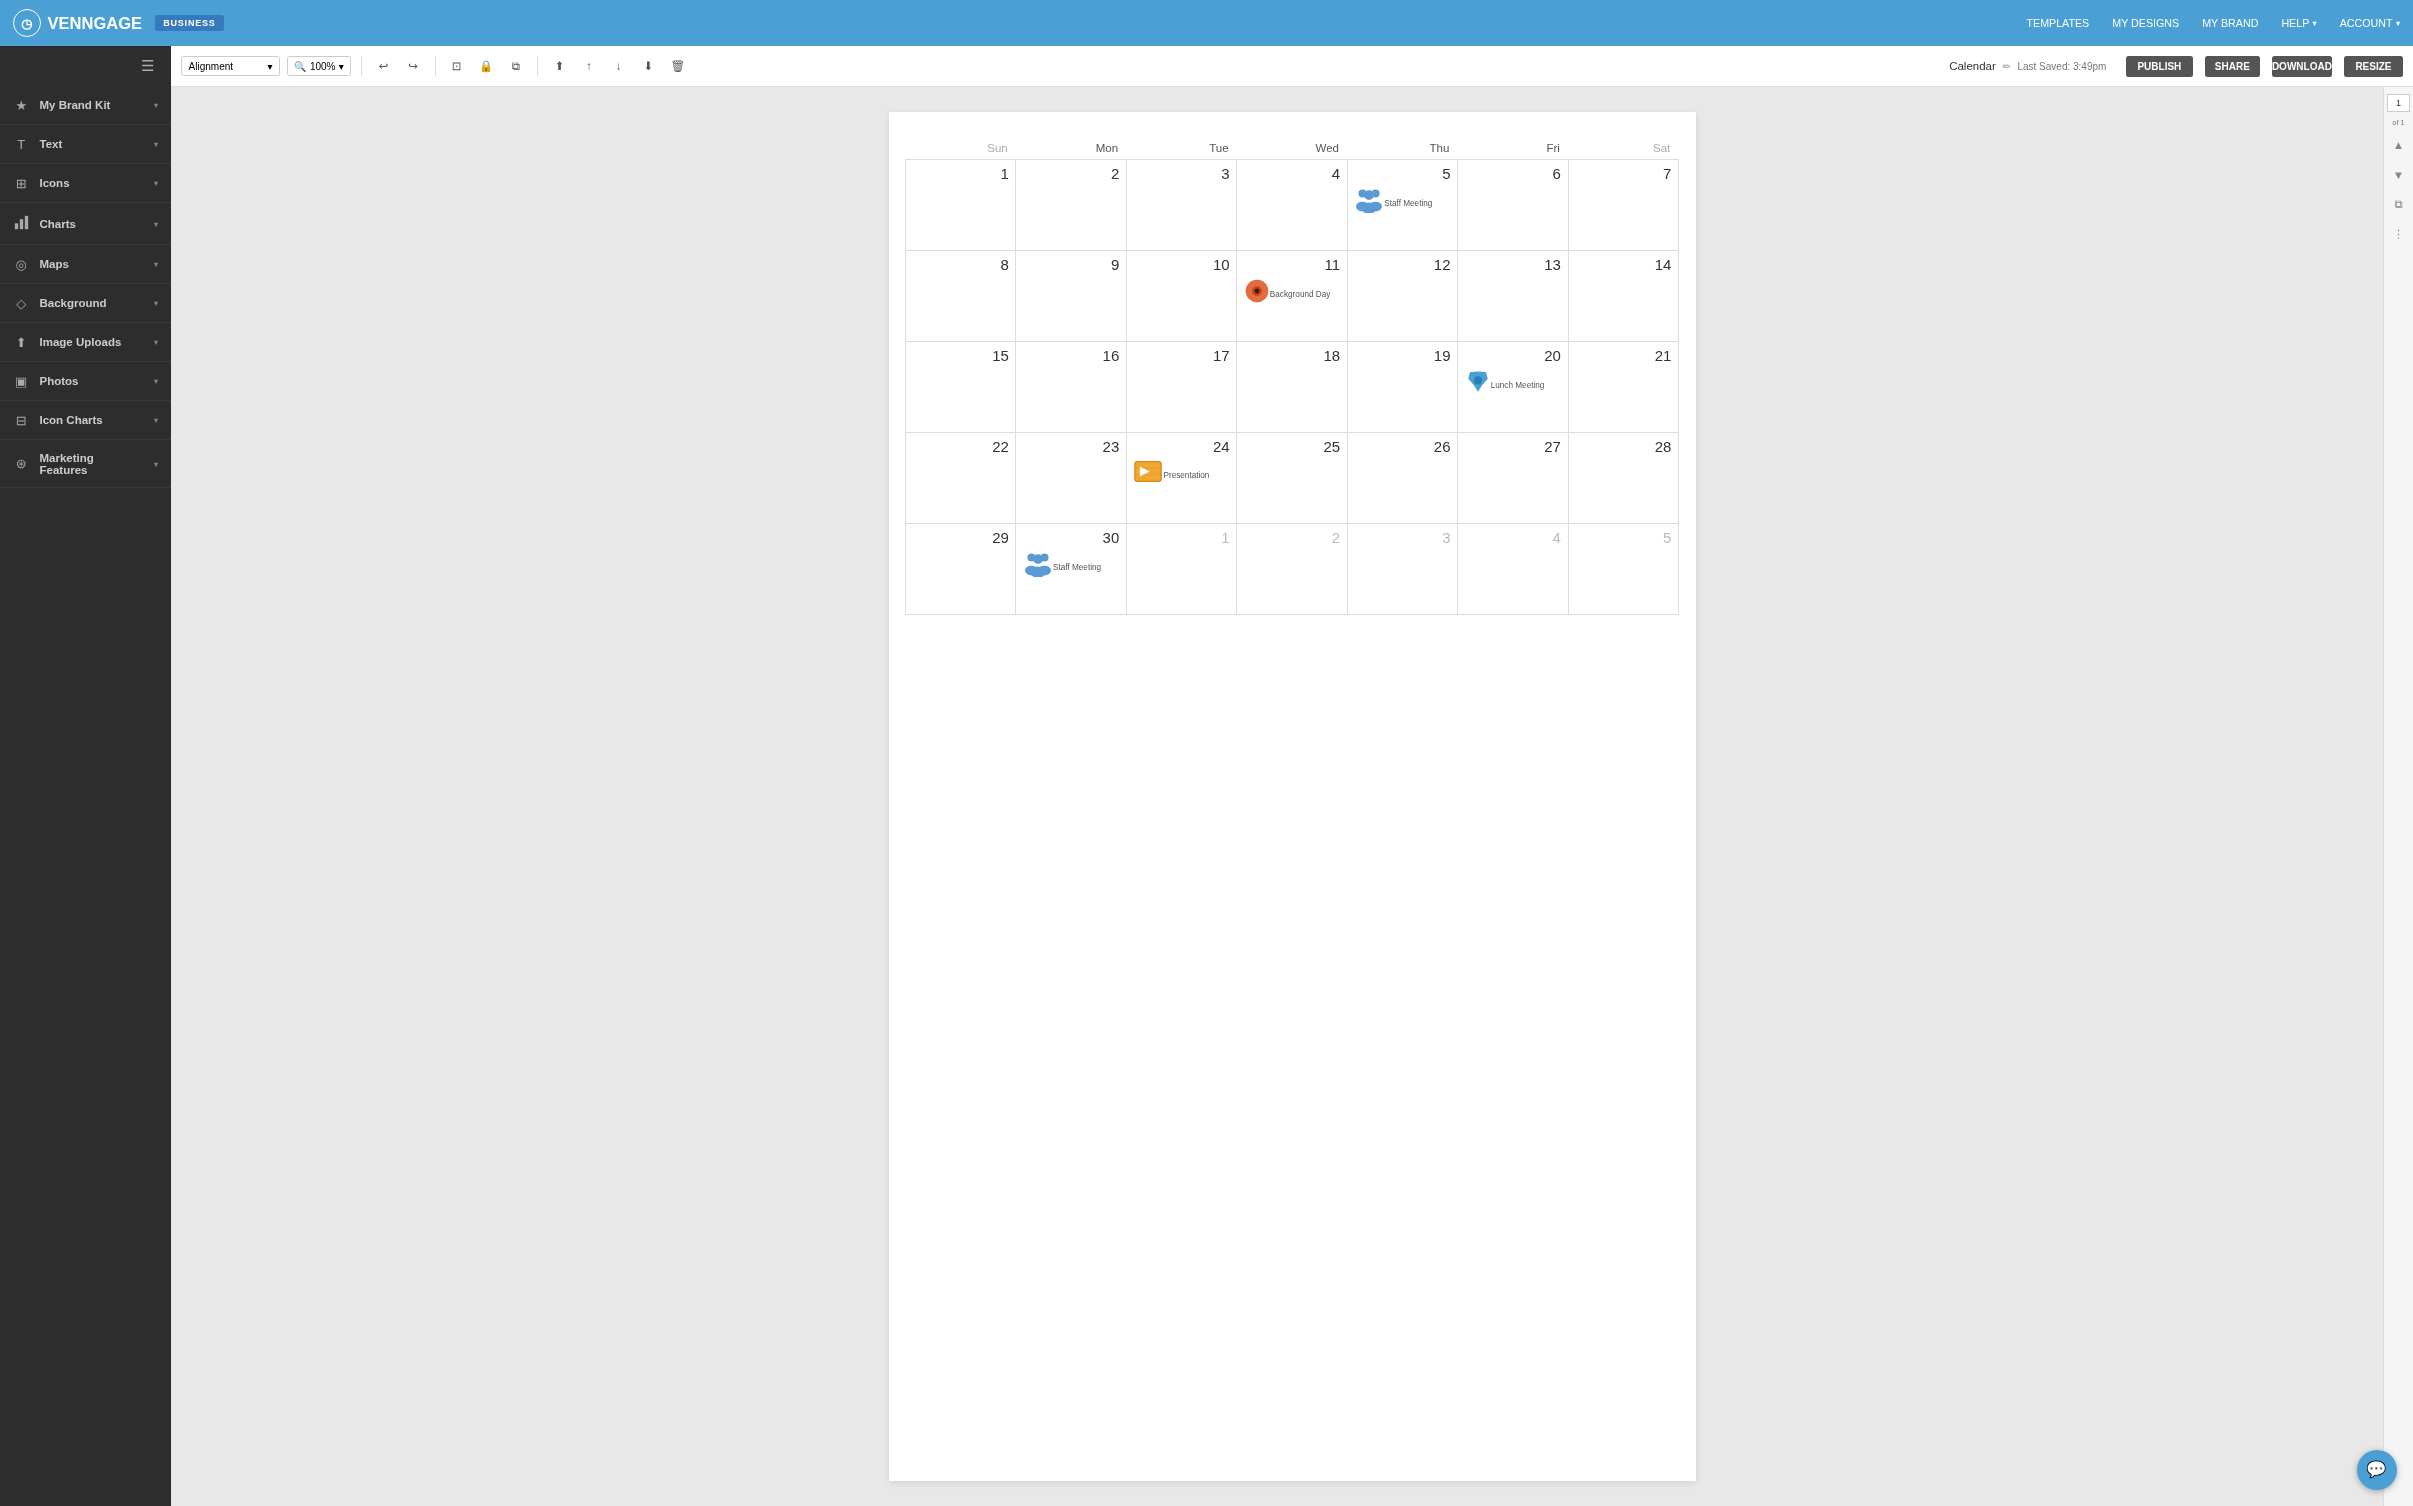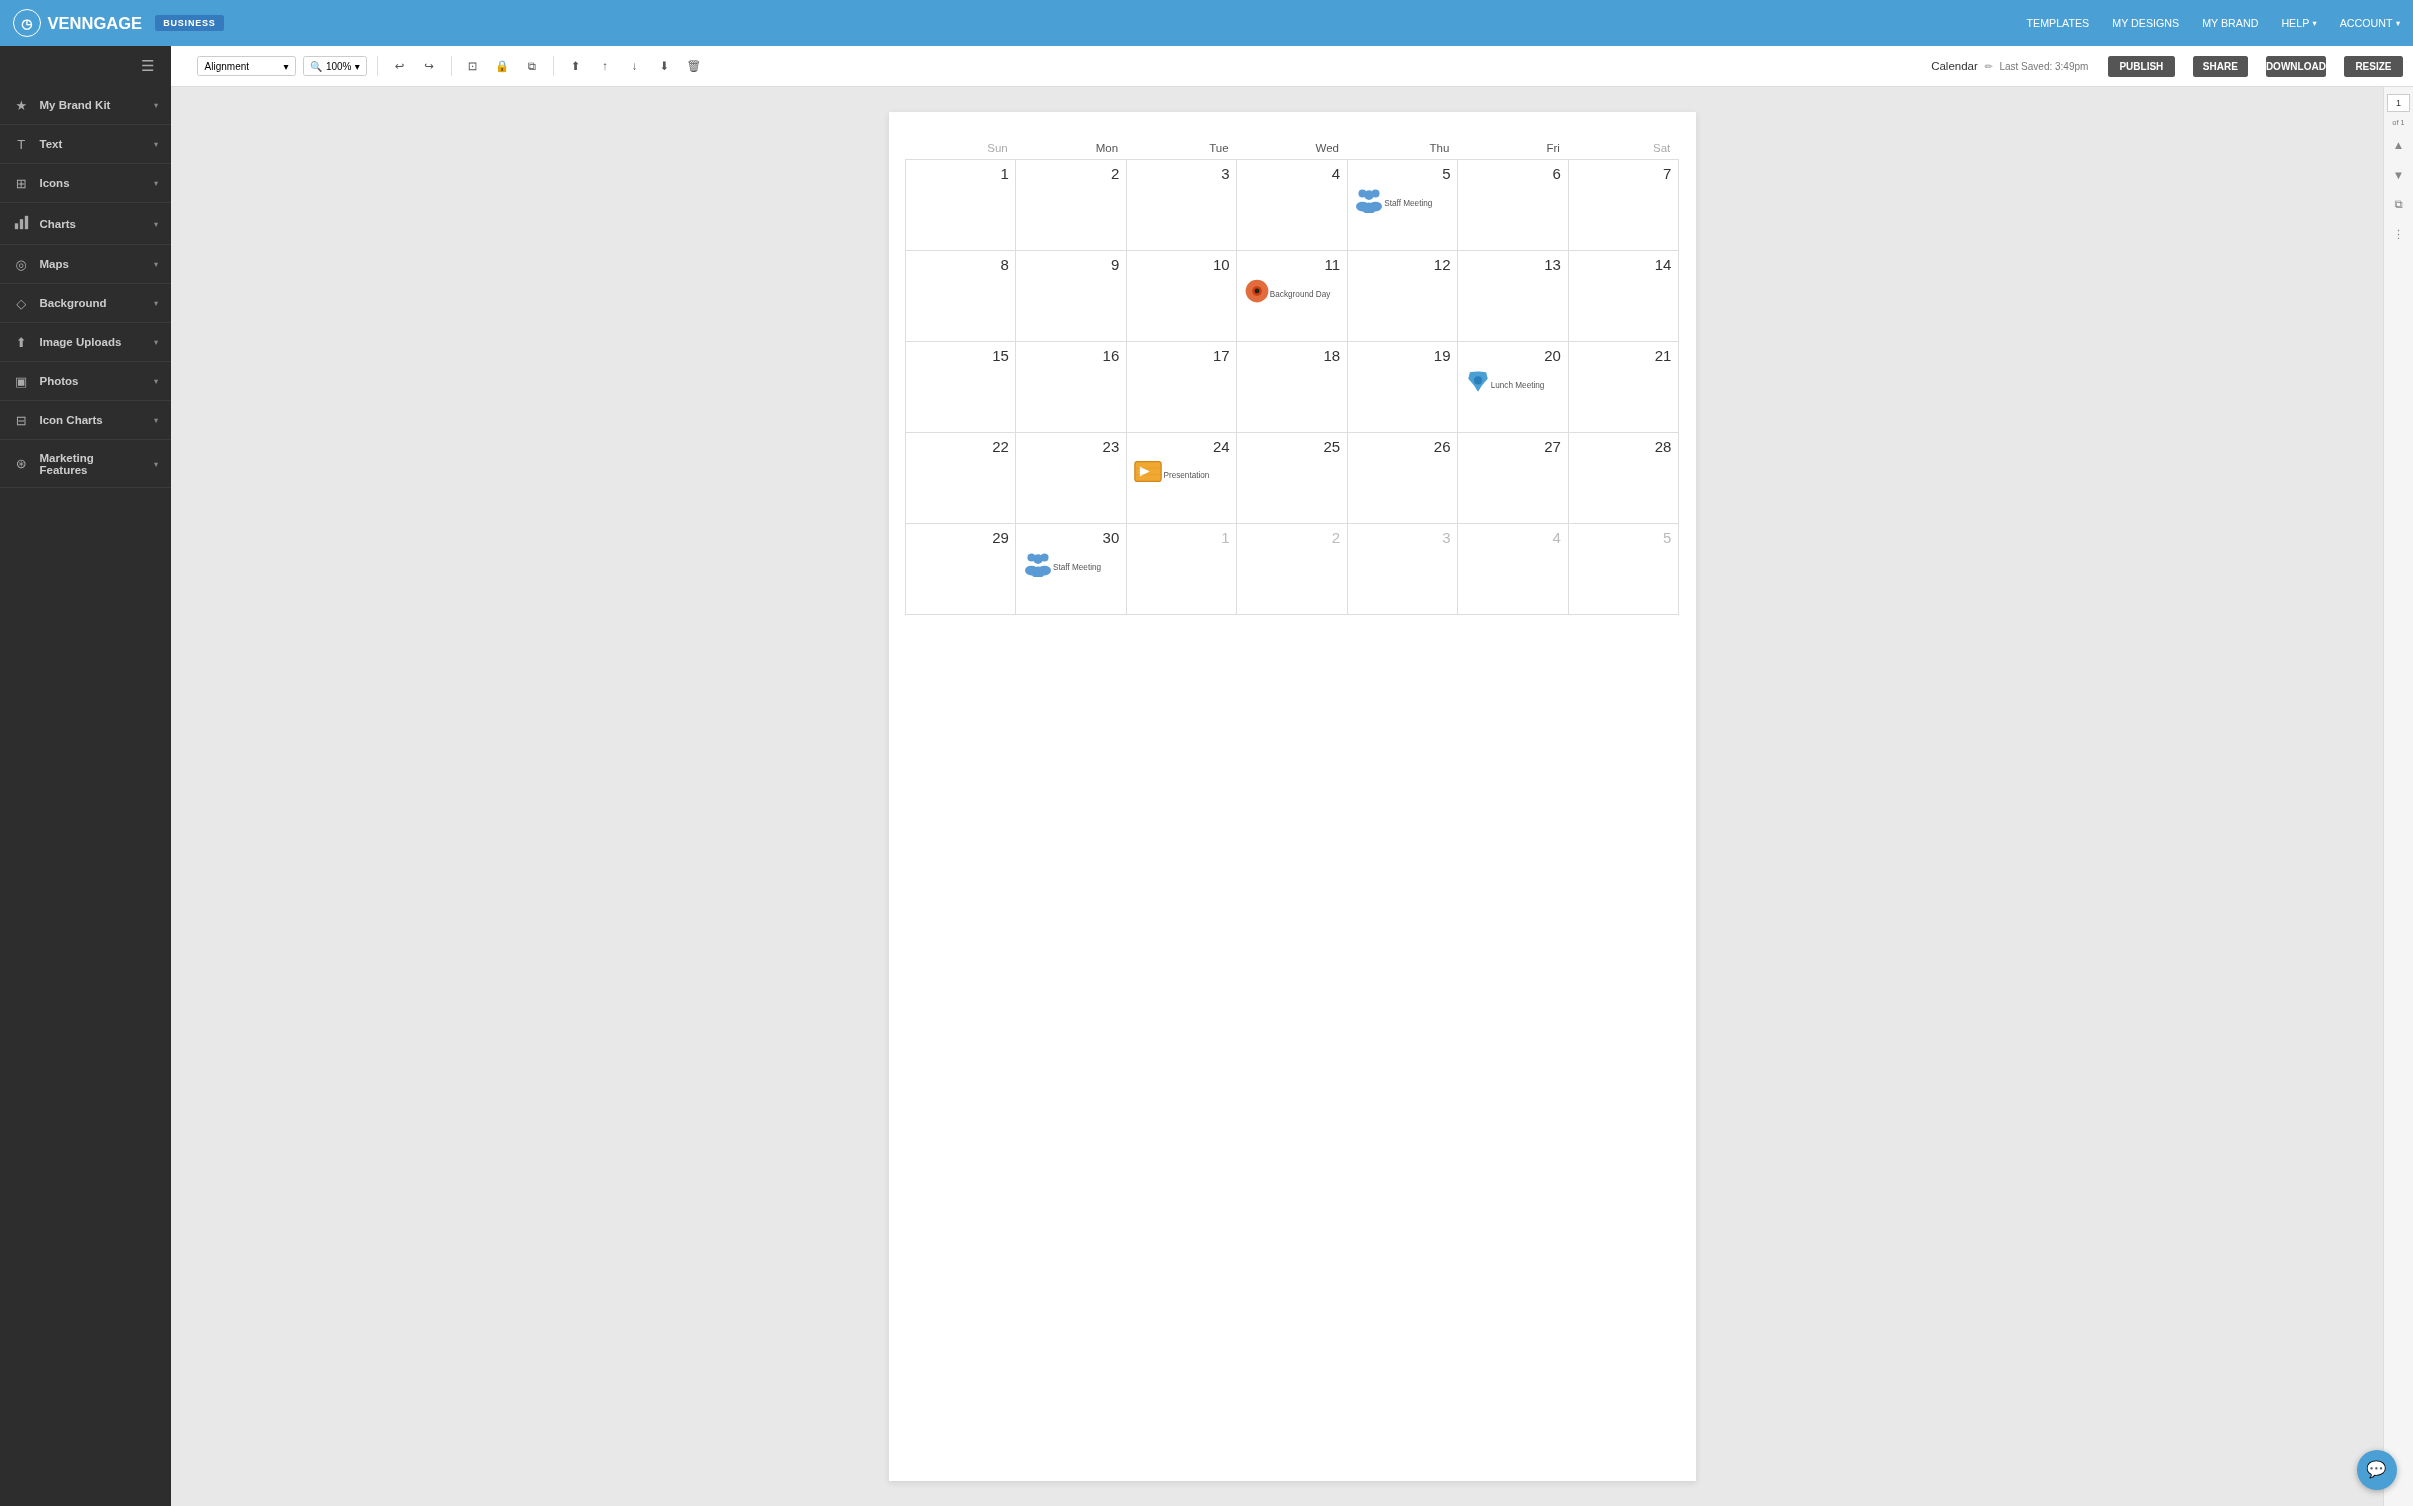--- a/index.html
+++ b/index.html
@@ -77,21 +77,20 @@
       border: 0.8px solid #ccc;
       border-radius: 2.5px;
       padding: 3.3px 6.6px;
       font-size: 10px;
       background: white;
       cursor: pointer;
       min-width: 99px;
       display: flex;
       align-items: center;
       justify-content: space-between;
-      margin-left: 16px;
     }
     .toolbar-zoom {
       border: 0.8px solid #ccc;
       border-radius: 2.5px;
       padding: 3.3px 6.6px;
       font-size: 10px;
       background: white;
       cursor: pointer;
       display: flex;
       align-items: center;
@@ -114,21 +113,21 @@
     }
     .toolbar-calendar-label {
       font-size: 11.5px;
       color: #333;
       font-weight: 500;
     }
     .toolbar-edit-icon { color: #888; font-size: 10px; cursor: pointer; }
     .toolbar-saved { font-size: 10px; color: #777; }
     .toolbar-actions {
       display: flex;
-      gap: 18px;
+      gap: 12px;
       margin-left: 13px;
     }
     .btn-publish {
       background: #555;
       color: white;
       border: none;
       padding: 5px 11.5px;
       font-size: 10px;
       border-radius: 2.5px;
       cursor: pointer;

